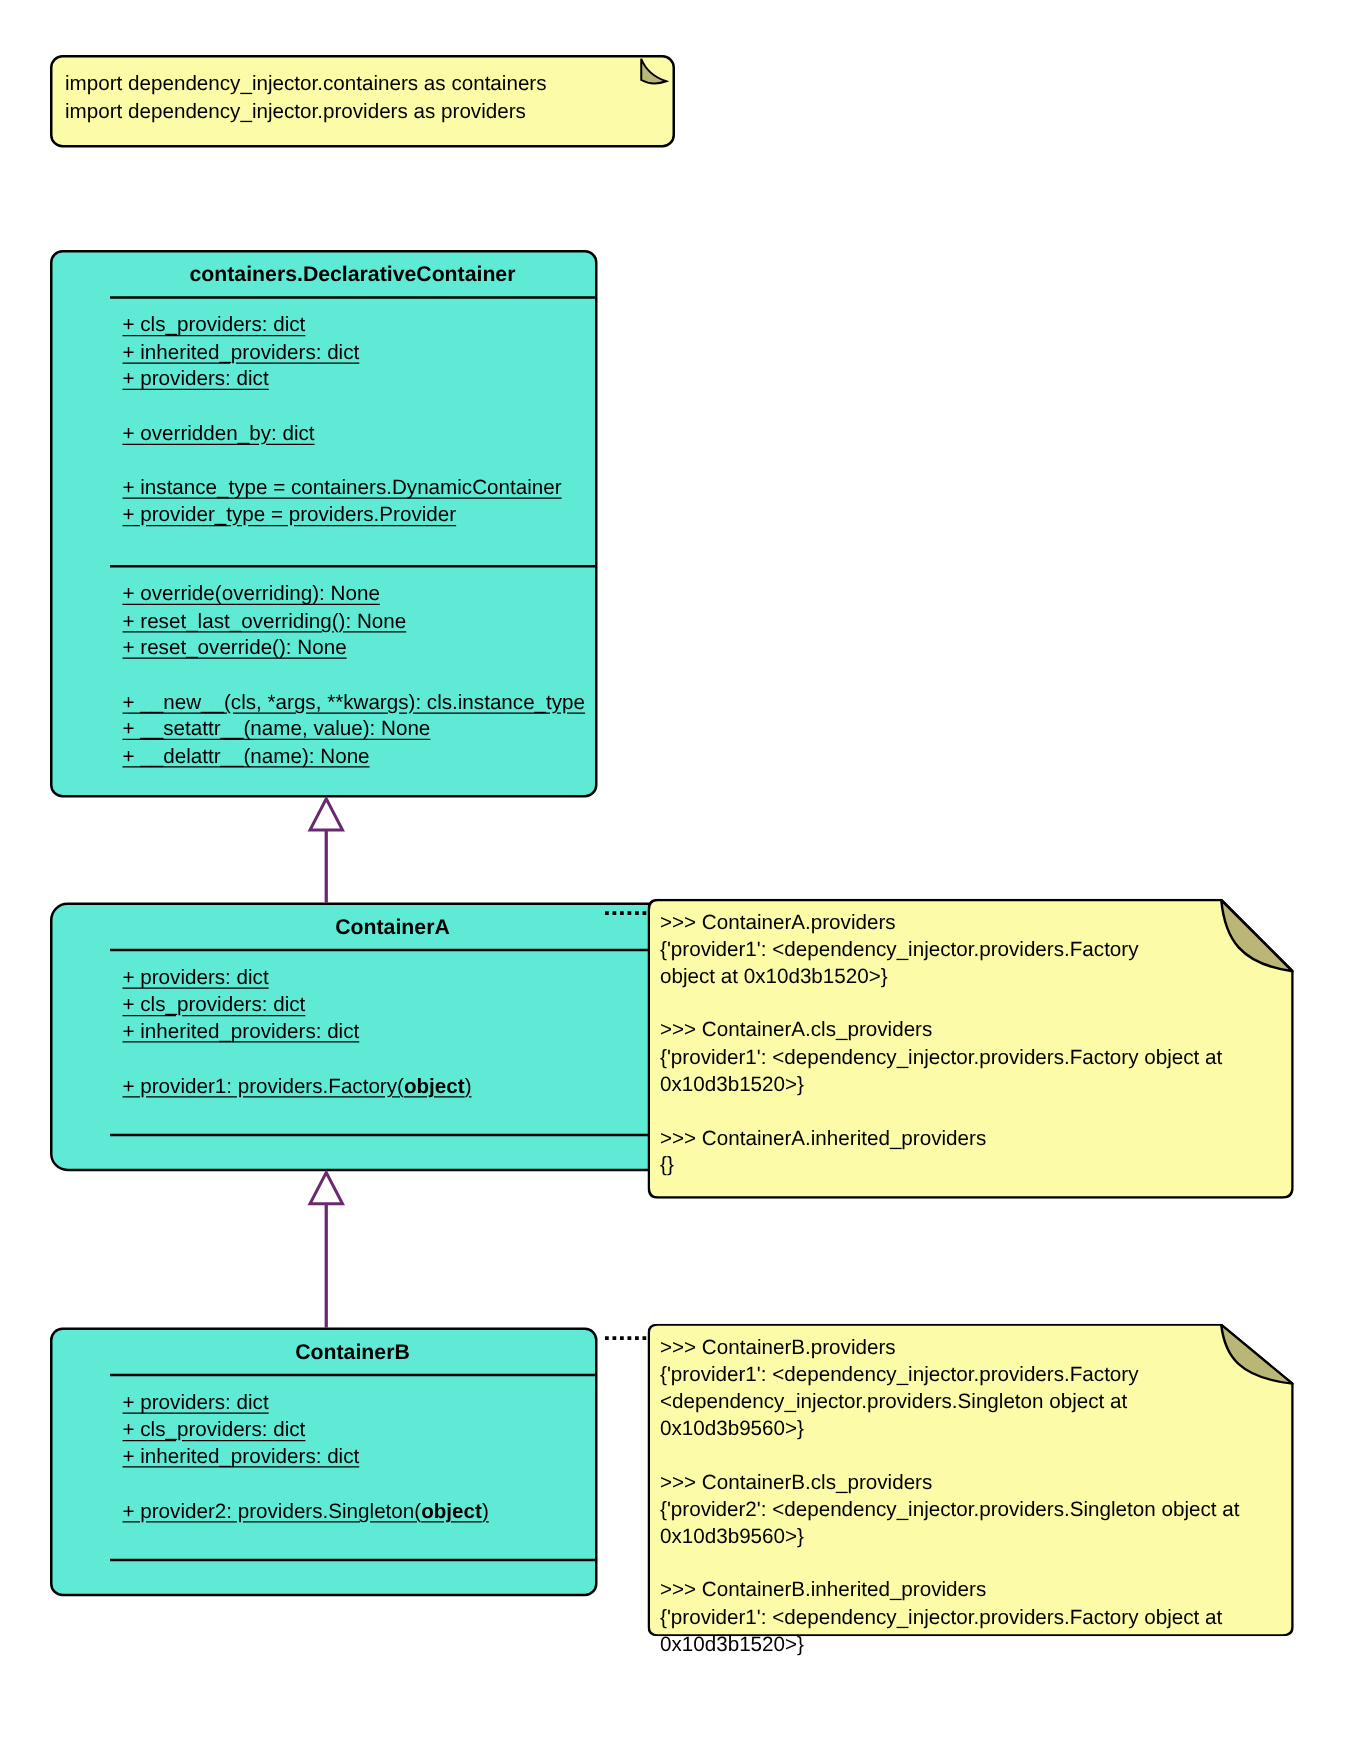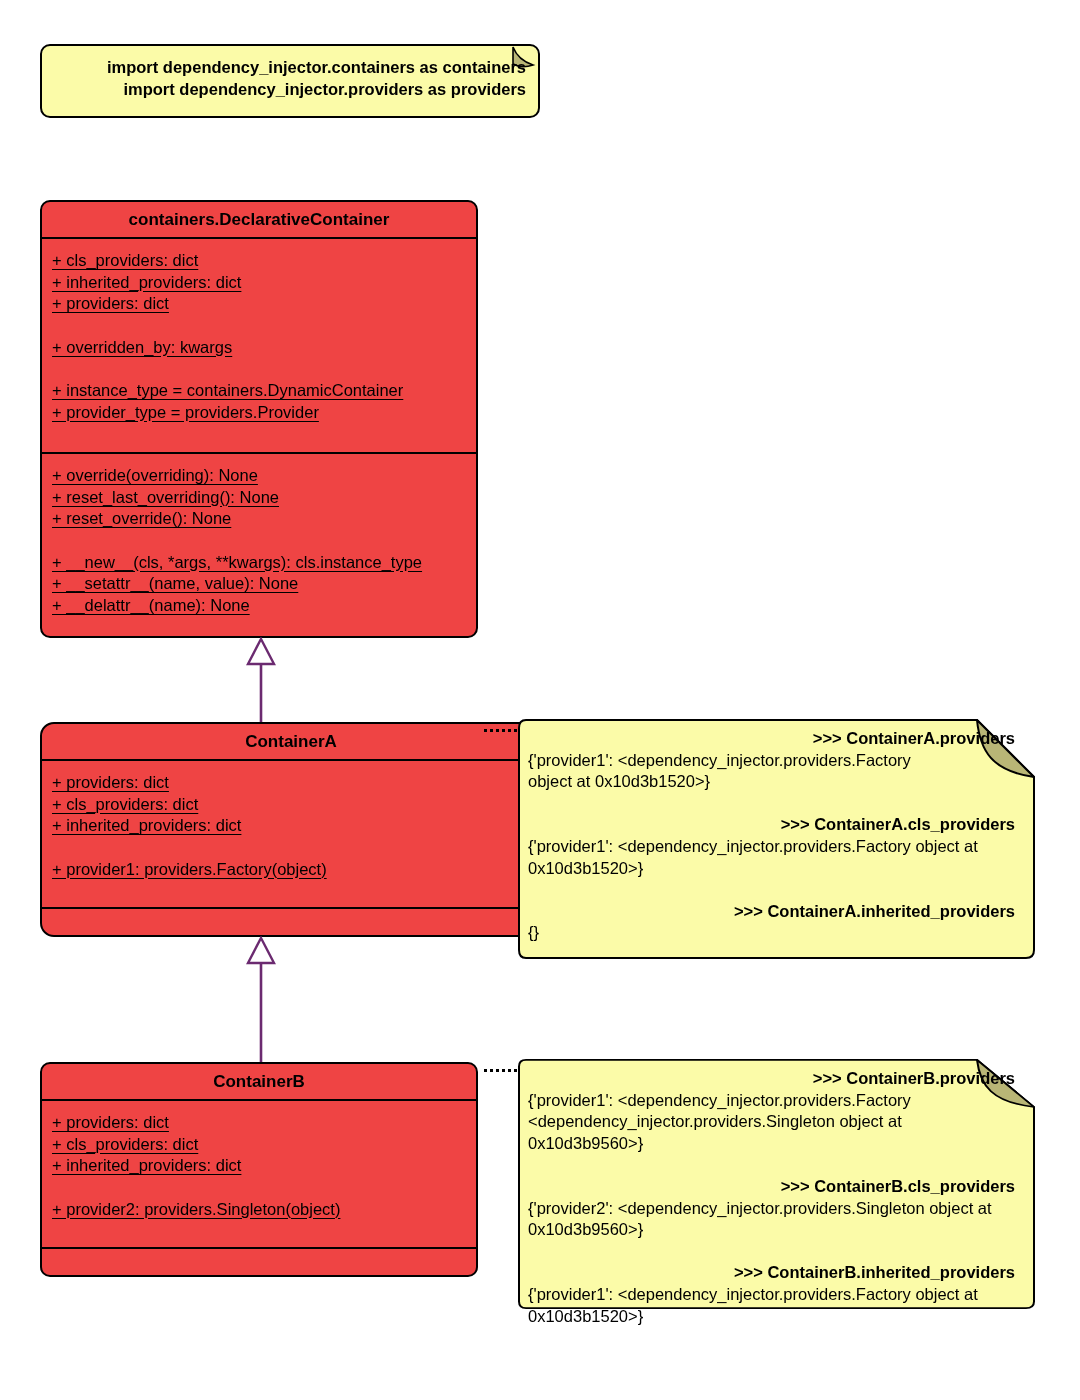--- a/index.html
+++ b/index.html
@@ -1,32 +1,32 @@
 <!DOCTYPE html>
 <html><head>
 <meta charset="utf-8">
 <style>
   html,body{margin:0;padding:0;background:#ffffff;}
   body{width:1080px;height:1400px;position:relative;font-family:"Liberation Sans",sans-serif;color:#000;}
   .canvas{position:absolute;left:0;top:0;width:1080px;height:1400px;overflow:hidden;}
 
   
-  .uml-class{position:absolute;background:#ef4444;border:2px solid #000;border-radius:10px;box-sizing:border-box;overflow:hidden;}
+  .uml-class{position:absolute;background:#5eead4;border:2px solid #000;border-radius:10px;box-sizing:border-box;overflow:hidden;padding-left:46px;}
   .uml-title{height:35px;display:flex;align-items:center;justify-content:center;font-weight:bold;font-size:17px;box-sizing:border-box;}
   .sec{border-top:2px solid #000;box-sizing:border-box;padding:11px 8px 0 10px;overflow:hidden;}
   .member{font-size:16.5px;line-height:21.7px;height:21.7px;white-space:nowrap;}
   .member.u{text-decoration:underline;text-underline-offset:3px;}
-  .member .b{font-weight:normal;text-align:right;}
+  .member .b{font-weight:bold;text-align:right;}
 
   
   .note{position:absolute;box-sizing:border-box;}
   .note-body{position:absolute;left:0;top:0;width:100%;height:100%;}
   .note-content{position:relative;padding:9px 20px 0 10px;}
   .note-line{font-size:16.5px;line-height:21.6px;min-height:21.6px;white-space:nowrap;}
-  .note-line.b{font-weight:bold;text-align:right;}
+  .note-line.b{font-weight:normal;}
   .top-note{background:#FBFBA8;border:2px solid #000;border-radius:10px;}
   .top-note .note-content{padding:11px 12px 0 10px;}
 
   
   .dots{position:absolute;width:33px;height:0;border-top:3.5px dotted #000;}
   svg.arrow{position:absolute;}
 </style>
 </head>
 <body>
 
@@ -42,21 +42,21 @@
     </div>
   </div>
 
   <div class="uml-class" style="left:40px;top:200px;width:438px;height:438px;">
     <div class="uml-title">containers.DeclarativeContainer</div>
     <div class="sec" style="height:215px;">
       <div class="member u">+ cls_providers: dict</div>
       <div class="member u">+ inherited_providers: dict</div>
       <div class="member u">+ providers: dict</div>
       <div class="member"></div>
-      <div class="member u">+ overridden_by: kwargs</div>
+      <div class="member u">+ overridden_by: dict</div>
       <div class="member"></div>
       <div class="member u">+ instance_type = containers.DynamicContainer</div>
       <div class="member u">+ provider_type = providers.Provider</div>
     </div>
     <div class="sec" style="height:234px;">
       <div class="member u">+ override(overriding): None</div>
       <div class="member u">+ reset_last_overriding(): None</div>
       <div class="member u">+ reset_override(): None</div>
       <div class="member"></div>
       <div class="member u">+ __new__(cls, *args, **kwargs): cls.instance_type</div>

